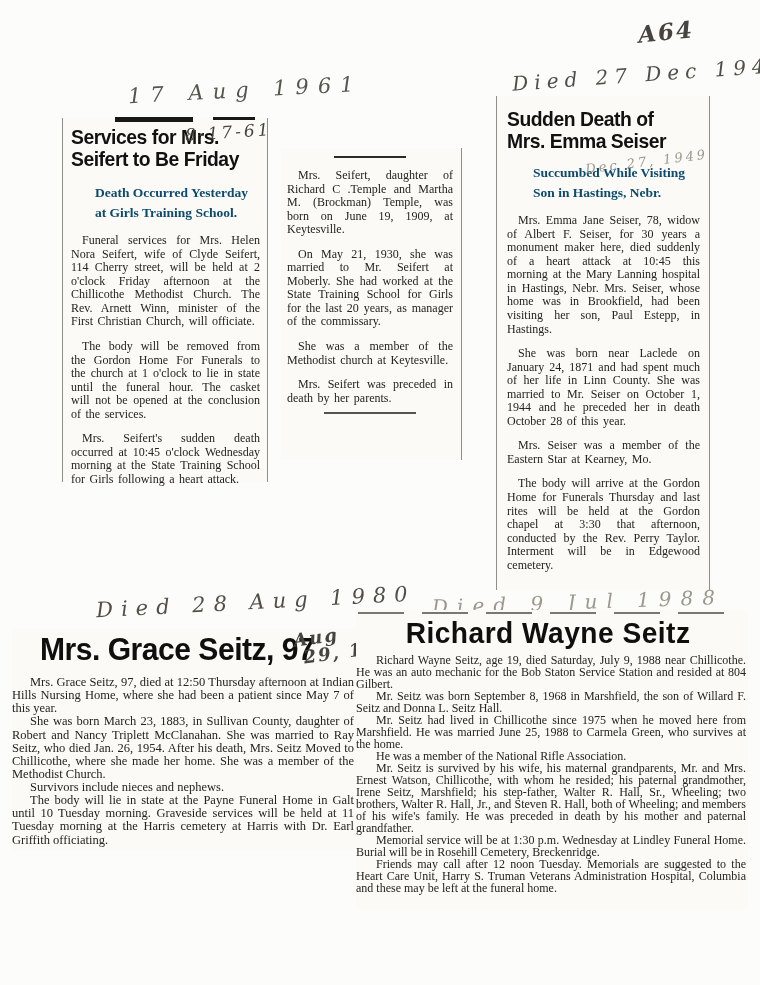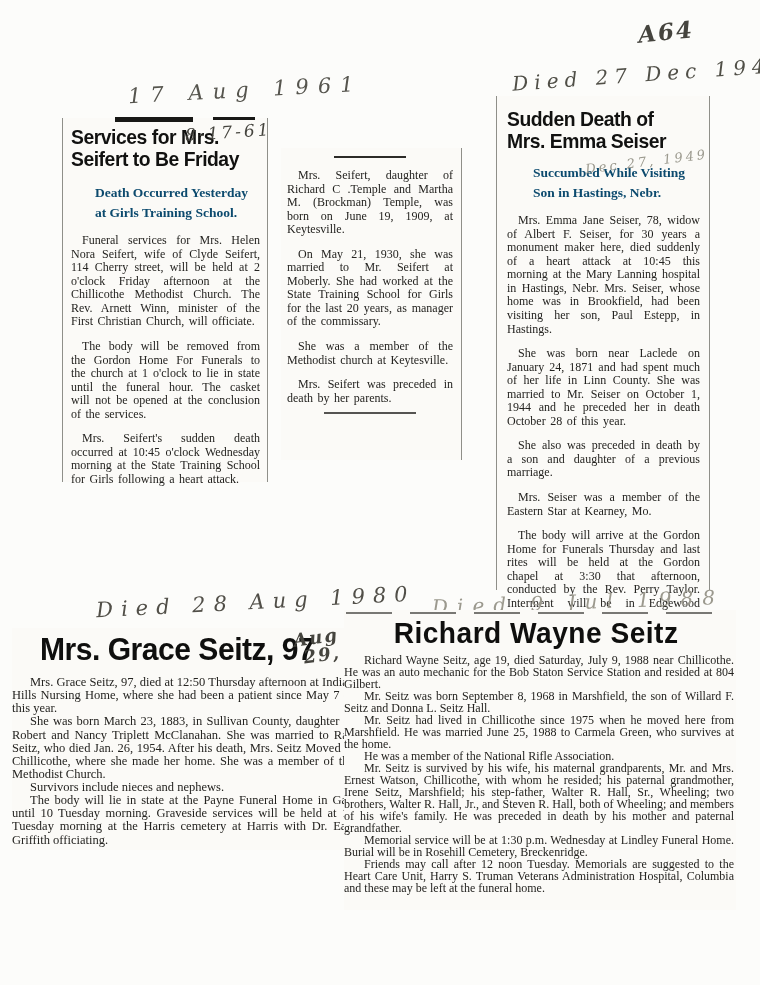--- a/index.html
+++ b/index.html
@@ -88,21 +88,20 @@
       <div>Mrs. Emma Seiser</div>
     </div>
     <div class="hw hw-faint" style="left:88px; top:58px; font-size:13px; letter-spacing:3px; transform:rotate(-7deg);">Dec 27, 1949</div>
     <div class="subhead" style="margin:11px 0 10px 26px;">
       <div>Succumbed While Visiting</div>
       <div>Son in Hastings, Nebr.</div>
     </div>
     <div class="body-txt cols-60s">
       <p>Mrs. Emma Jane Seiser, 78, widow of Albert F. Seiser, for 30 years a monument maker here, died suddenly of a heart attack at 10:45 this morning at the Mary Lanning hospital in Hastings, Nebr.  Mrs. Seiser, whose home was in Brookfield, had been visiting her son, Paul Estepp, in Hastings.</p>
       <p>She was born near Laclede on January 24, 1871 and had spent much of her life in Linn County. She was married to Mr. Seiser on October 1, 1944 and he preceded her in death October 28 of this year.</p>
-      <p>She also was preceded in death by a son and daughter of a previous marriage.</p>
       <p>Mrs. Seiser was a member of the Eastern Star at Kearney, Mo.</p>
       <p>The body will arrive at the Gordon Home for Funerals Thursday and last rites will be held at the Gordon chapel at 3:30 that afternoon, conducted by the Rev. Perry Taylor.  Interment will be in Edgewood cemetery.</p>
     </div>
   </div>
 
   <div class="hw" style="left:96px; top:590px; font-size:21px; letter-spacing:8px; transform:rotate(-3deg); color:#514f48;">Died 28 Aug 1980</div>
 
   <div class="clip" style="left:12px; top:628px; width:344px; height:222px; padding:0;">
     <div class="headline-lg" style="font-size:31px; width:96%; margin-top:4px;">Mrs. Grace Seitz, 97</div>
     <div class="hw" style="left:282px; top:-4px; font-size:18px; transform:rotate(-8deg); letter-spacing:2px; line-height:1.0; font-weight:bold;">
@@ -112,21 +111,21 @@
     <div class="body-txt cols-80s" style="margin-top:8px; width:342px;">
       <p style="text-indent:18px;">Mrs. Grace Seitz, 97, died at 12:50 Thursday afternoon at Indian Hills Nursing Home, where she had been a patient since May 7 of this year.</p>
       <p style="text-indent:18px;">She was born March 23, 1883, in Sullivan County, daughter of Robert and Nancy Triplett McClanahan. She was married to Ray Seitz, who died Jan. 26, 1954. After his death, Mrs. Seitz Moved to Chillicothe, where she made her home. She was a member of the Methodist Church.</p>
       <p style="text-indent:18px;">Survivors include nieces and nephews.</p>
       <p style="text-indent:18px;">The body will lie in state at the Payne Funeral Home in Galt until 10 Tuesday morning. Graveside services will be held at 11 Tuesday morning at the Harris cemetery at Harris with Dr. Earl Griffith officiating.</p>
     </div>
   </div>
 
   <div class="hw hw-faint" style="left:432px; top:590px; font-size:20px; letter-spacing:9px; transform:rotate(-2deg);">Died 9 Jul 1988</div>
 
-  <div class="clip" style="left:344px; top:610px; width:392px; height:300px; padding:0;">
+  <div class="clip" style="left:356px; top:610px; width:392px; height:300px; padding:0;">
     <div style="position:absolute; left:2px; top:2px; width:384px; height:2px;
                 background:repeating-linear-gradient(90deg,#4d4c48 0 46px, transparent 46px 64px); opacity:.75;"></div>
     <div class="headline-lg" style="font-size:29px; width:98%; margin-top:7px; letter-spacing:0.5px;">Richard Wayne Seitz</div>
     <div class="body-txt cols-80s" style="margin-top:4px; width:390px;">
       <p style="text-indent:20px; font-size:12px; line-height:1.0;">Richard Wayne Seitz, age 19, died Saturday, July 9, 1988 near Chillicothe. He was an auto mechanic for the Bob Staton Service Station and resided at 804 Gilbert.</p>
       <p style="text-indent:20px; font-size:12px; line-height:1.0;">Mr. Seitz was born September 8, 1968 in Marshfield, the son of Willard F. Seitz and Donna L. Seitz Hall.</p>
       <p style="text-indent:20px; font-size:12px; line-height:1.0;">Mr. Seitz had lived in Chillicothe since 1975 when he moved here from Marshfield. He was married June 25, 1988 to Carmela Green, who survives at the home.</p>
       <p style="text-indent:20px; font-size:12px; line-height:1.0;">He was a member of the National Rifle Association.</p>
       <p style="text-indent:20px; font-size:12px; line-height:1.0;">Mr. Seitz is survived by his wife, his maternal grandparents, Mr. and Mrs. Ernest Watson, Chillicothe, with whom he resided; his paternal grandmother, Irene Seitz, Marshfield; his step-father, Walter R. Hall, Sr., Wheeling; two brothers, Walter R. Hall, Jr., and Steven R. Hall, both of Wheeling; and members of his wife's family. He was preceded in death by his mother and paternal grandfather.</p>
       <p style="text-indent:20px; font-size:12px; line-height:1.0;">Memorial service will be at 1:30 p.m. Wednesday at Lindley Funeral Home. Burial will be in Rosehill Cemetery, Breckenridge.</p>

